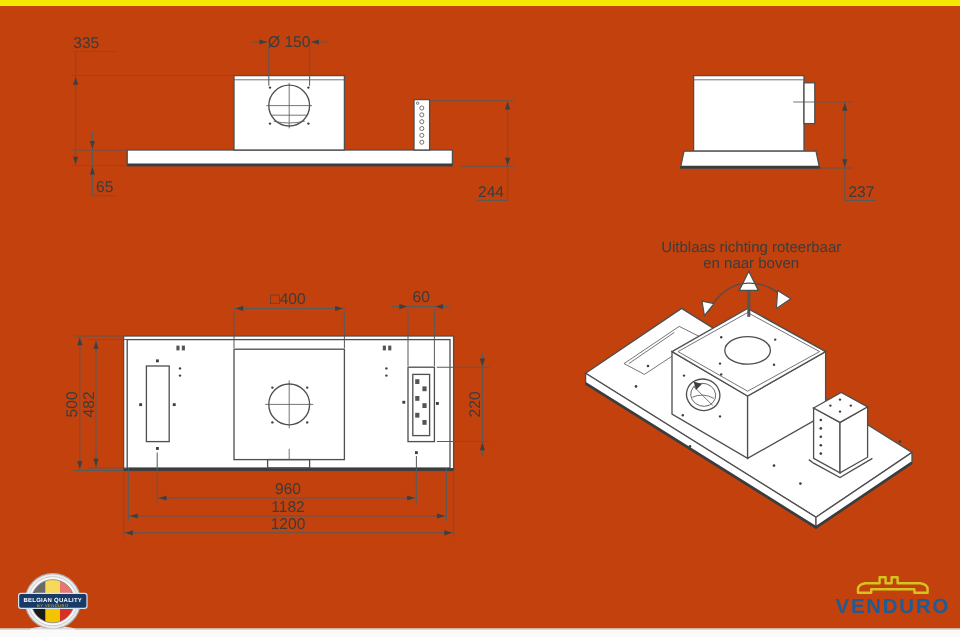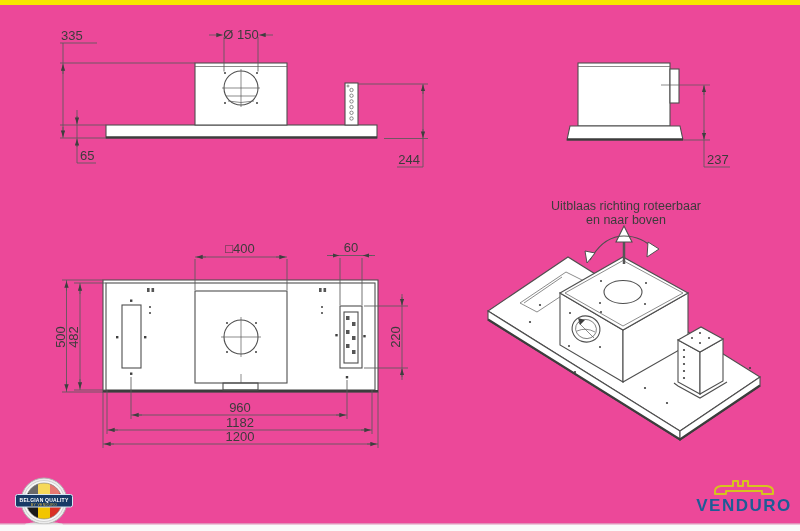--- a/index.html
+++ b/index.html
@@ -1,16 +1,16 @@
 <!DOCTYPE html>
 <html><head>
 <meta charset="utf-8">
 <style>
   html,body{margin:0;padding:0;background:#fff;}
-  #stage{position:relative;width:800px;height:531px;background:#ec4899;overflow:hidden;
+  #stage{position:relative;width:800px;height:531px;background:#c2410c;overflow:hidden;
          font-family:"Liberation Sans",sans-serif;}
   svg text{font-family:"Liberation Sans",sans-serif;}
   .o   {stroke:#4f4f4f;stroke-width:1.1;fill:none;}
   .of  {stroke:#4f4f4f;stroke-width:1.1;fill:#ffffff;}
   .thin{stroke:#5a5a5a;stroke-width:0.7;fill:none;}
   .d   {stroke:#5a5a5a;stroke-width:0.85;fill:none;}
   .thick{stroke:#3c3c3c;stroke-width:2.2;fill:none;}
   .dot {fill:#3f3f3f;stroke:none;}
   .blob{fill:#555;stroke:none;}
   .dim {font-size:13px;fill:#3c3c3c;}

